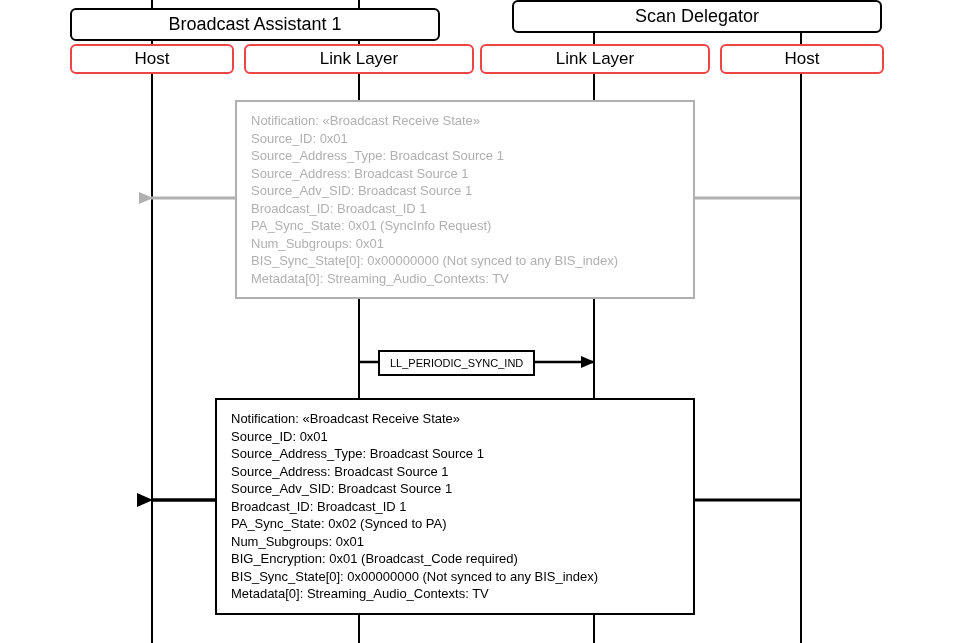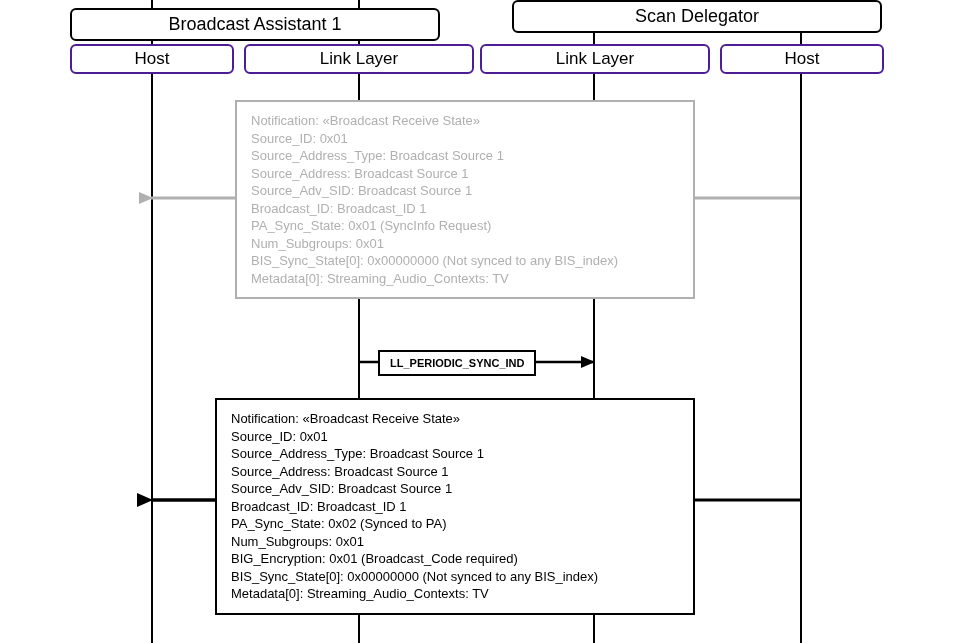--- a/index.html
+++ b/index.html
@@ -17,21 +17,21 @@
     position: absolute;
     border: 2px solid #000;
     border-radius: 6px;
     background: #fff;
     text-align: center;
     font-size: 18px;
     padding: 4px 0;
   }
   .sub-box {
     position: absolute;
-    border: 2px solid #4c1d95;
+    border: 2px solid #ef4444;
     border-radius: 6px;
     background: #fff;
     text-align: center;
     font-size: 17px;
     padding: 3px 8px;
   }
   .lifeline {
     position: absolute;
     width: 2px;
     background: #000;
@@ -48,21 +48,21 @@
   }
   .notif-line { white-space: nowrap; }
   .notif-title { font-weight: normal; }
   .faded { color: #b0b0b0; border-color: #b0b0b0; }
   .solid { color: #000; border-color: #000; }
   .msg-box {
     position: absolute;
     border: 2px solid #000;
     background: #fff;
     font-size: 11px;
-    font-weight: bold;
+    font-weight: normal;
     padding: 5px 10px;
     text-align: center;
   }
   svg.arrows {
     position: absolute;
     top: 0; left: 0;
     width: 953px; height: 643px;
     pointer-events: none;
   }
 </style>

